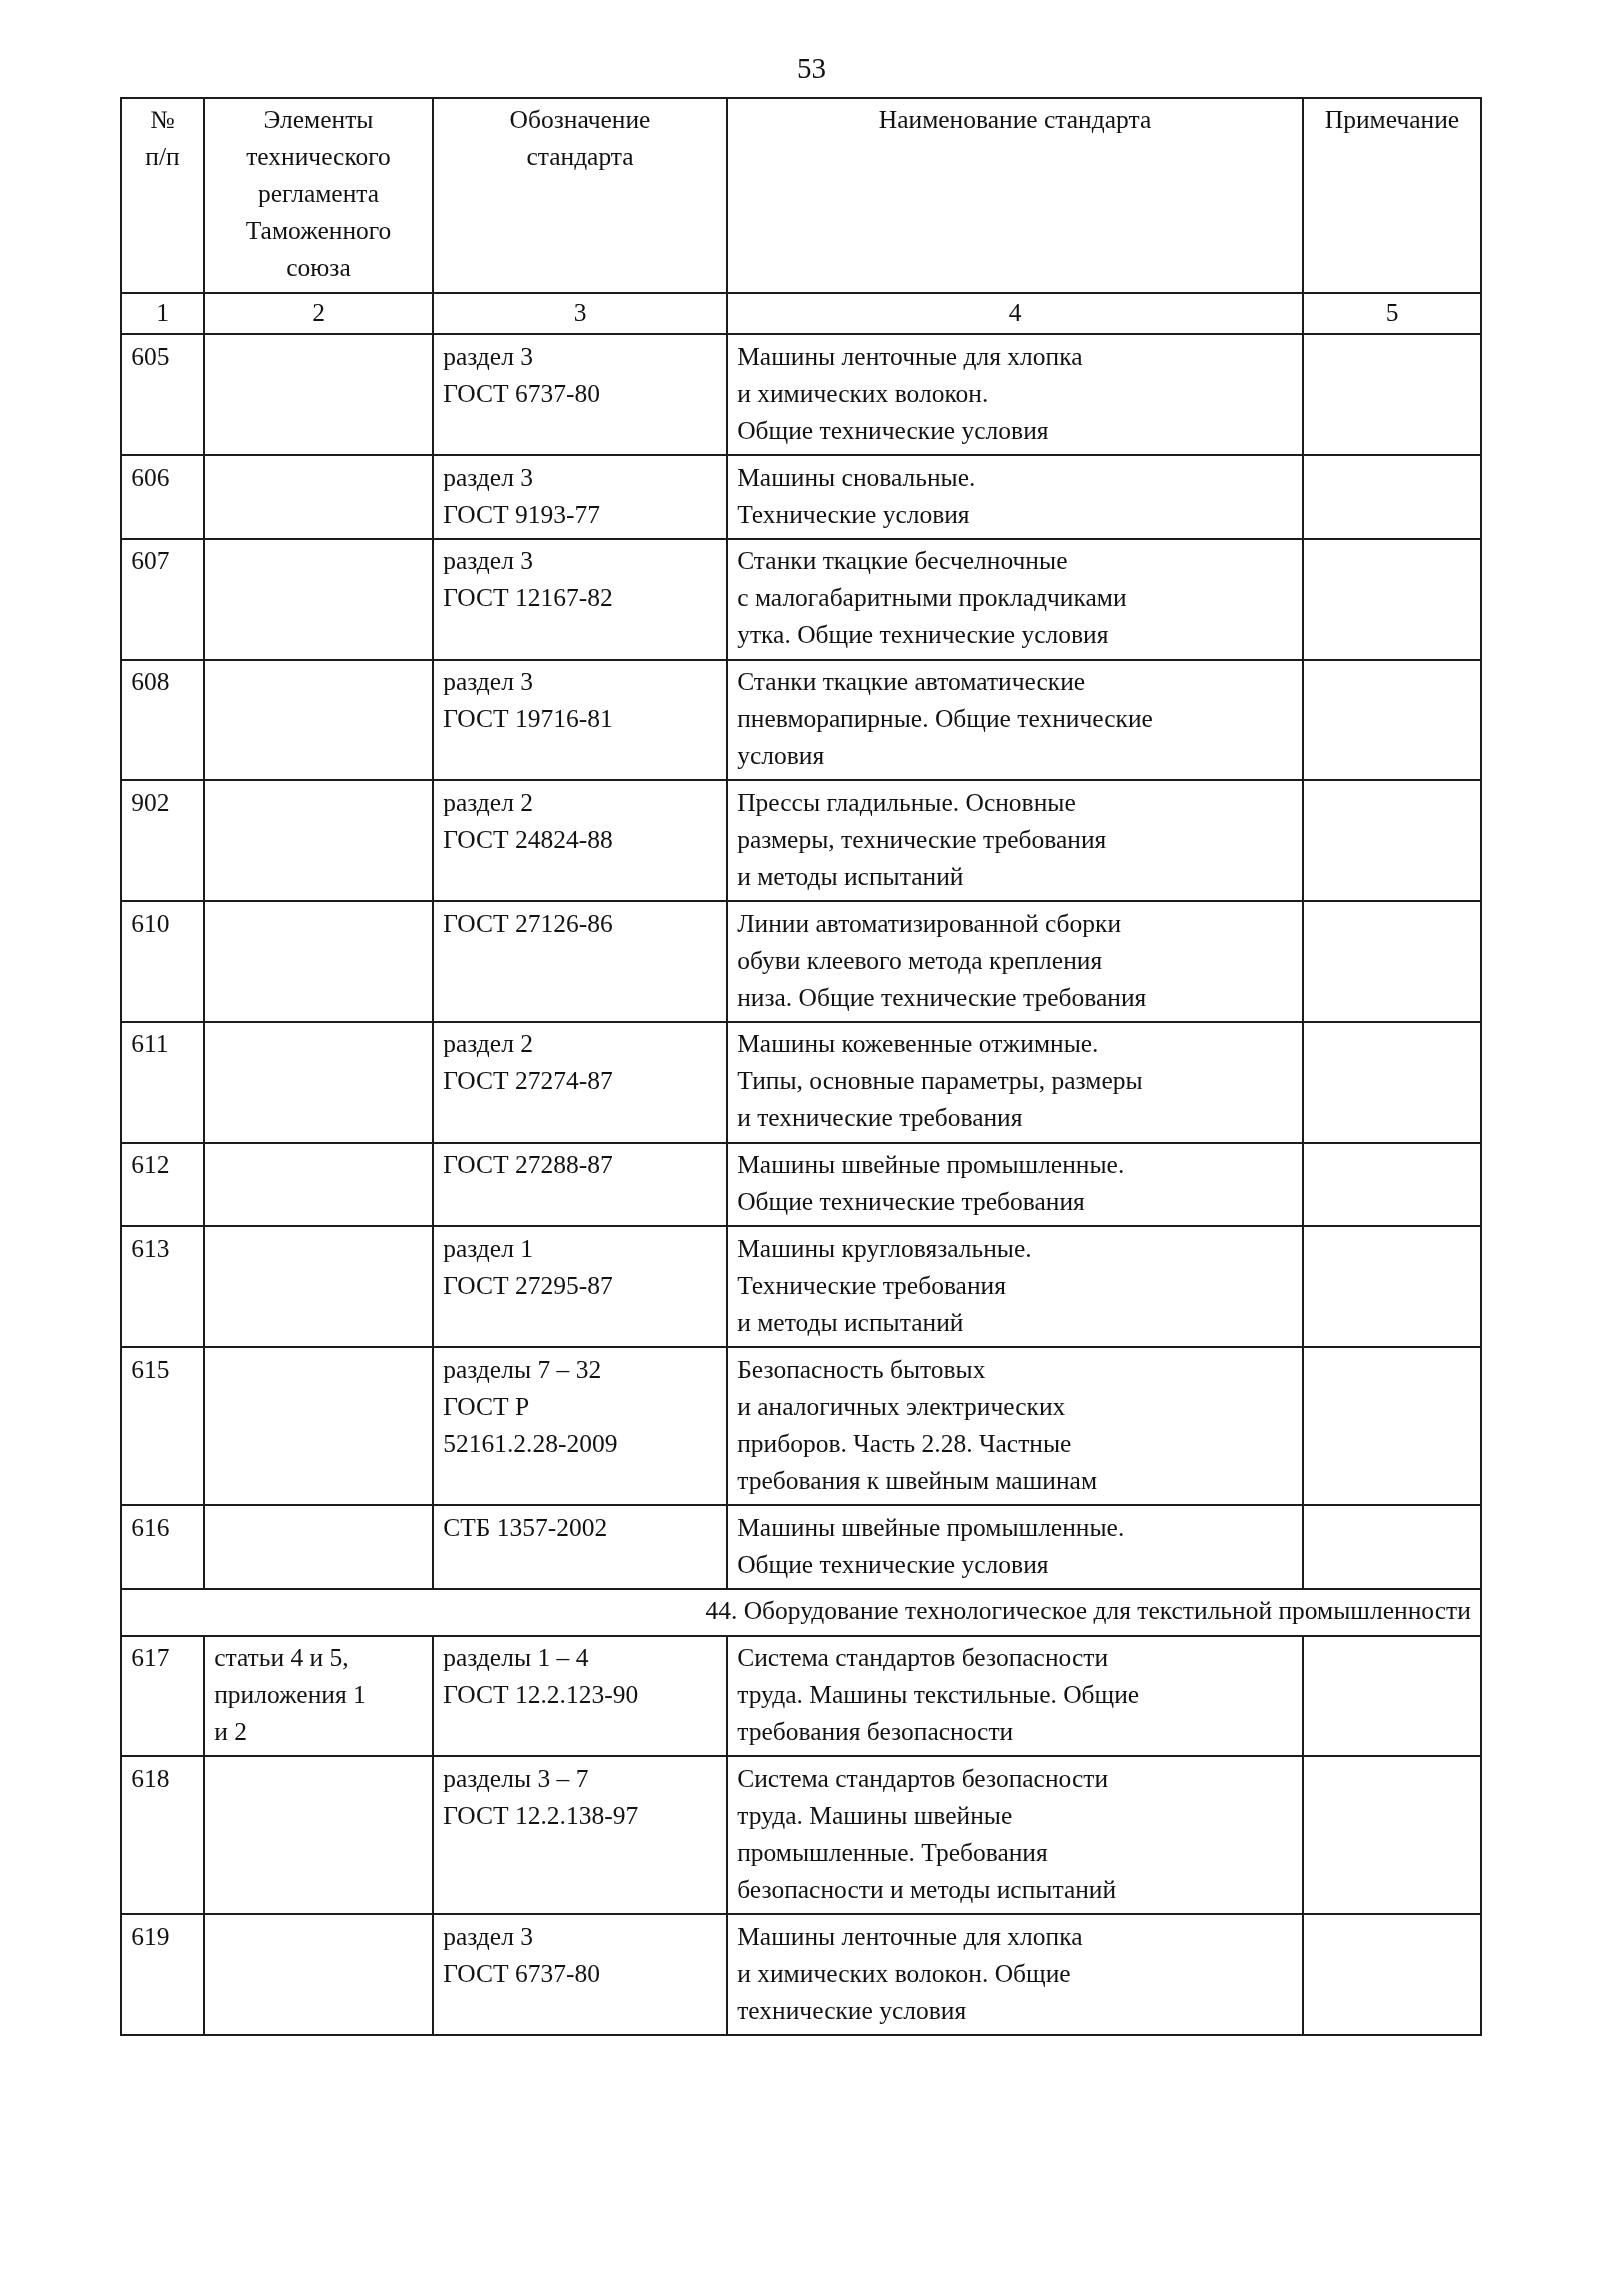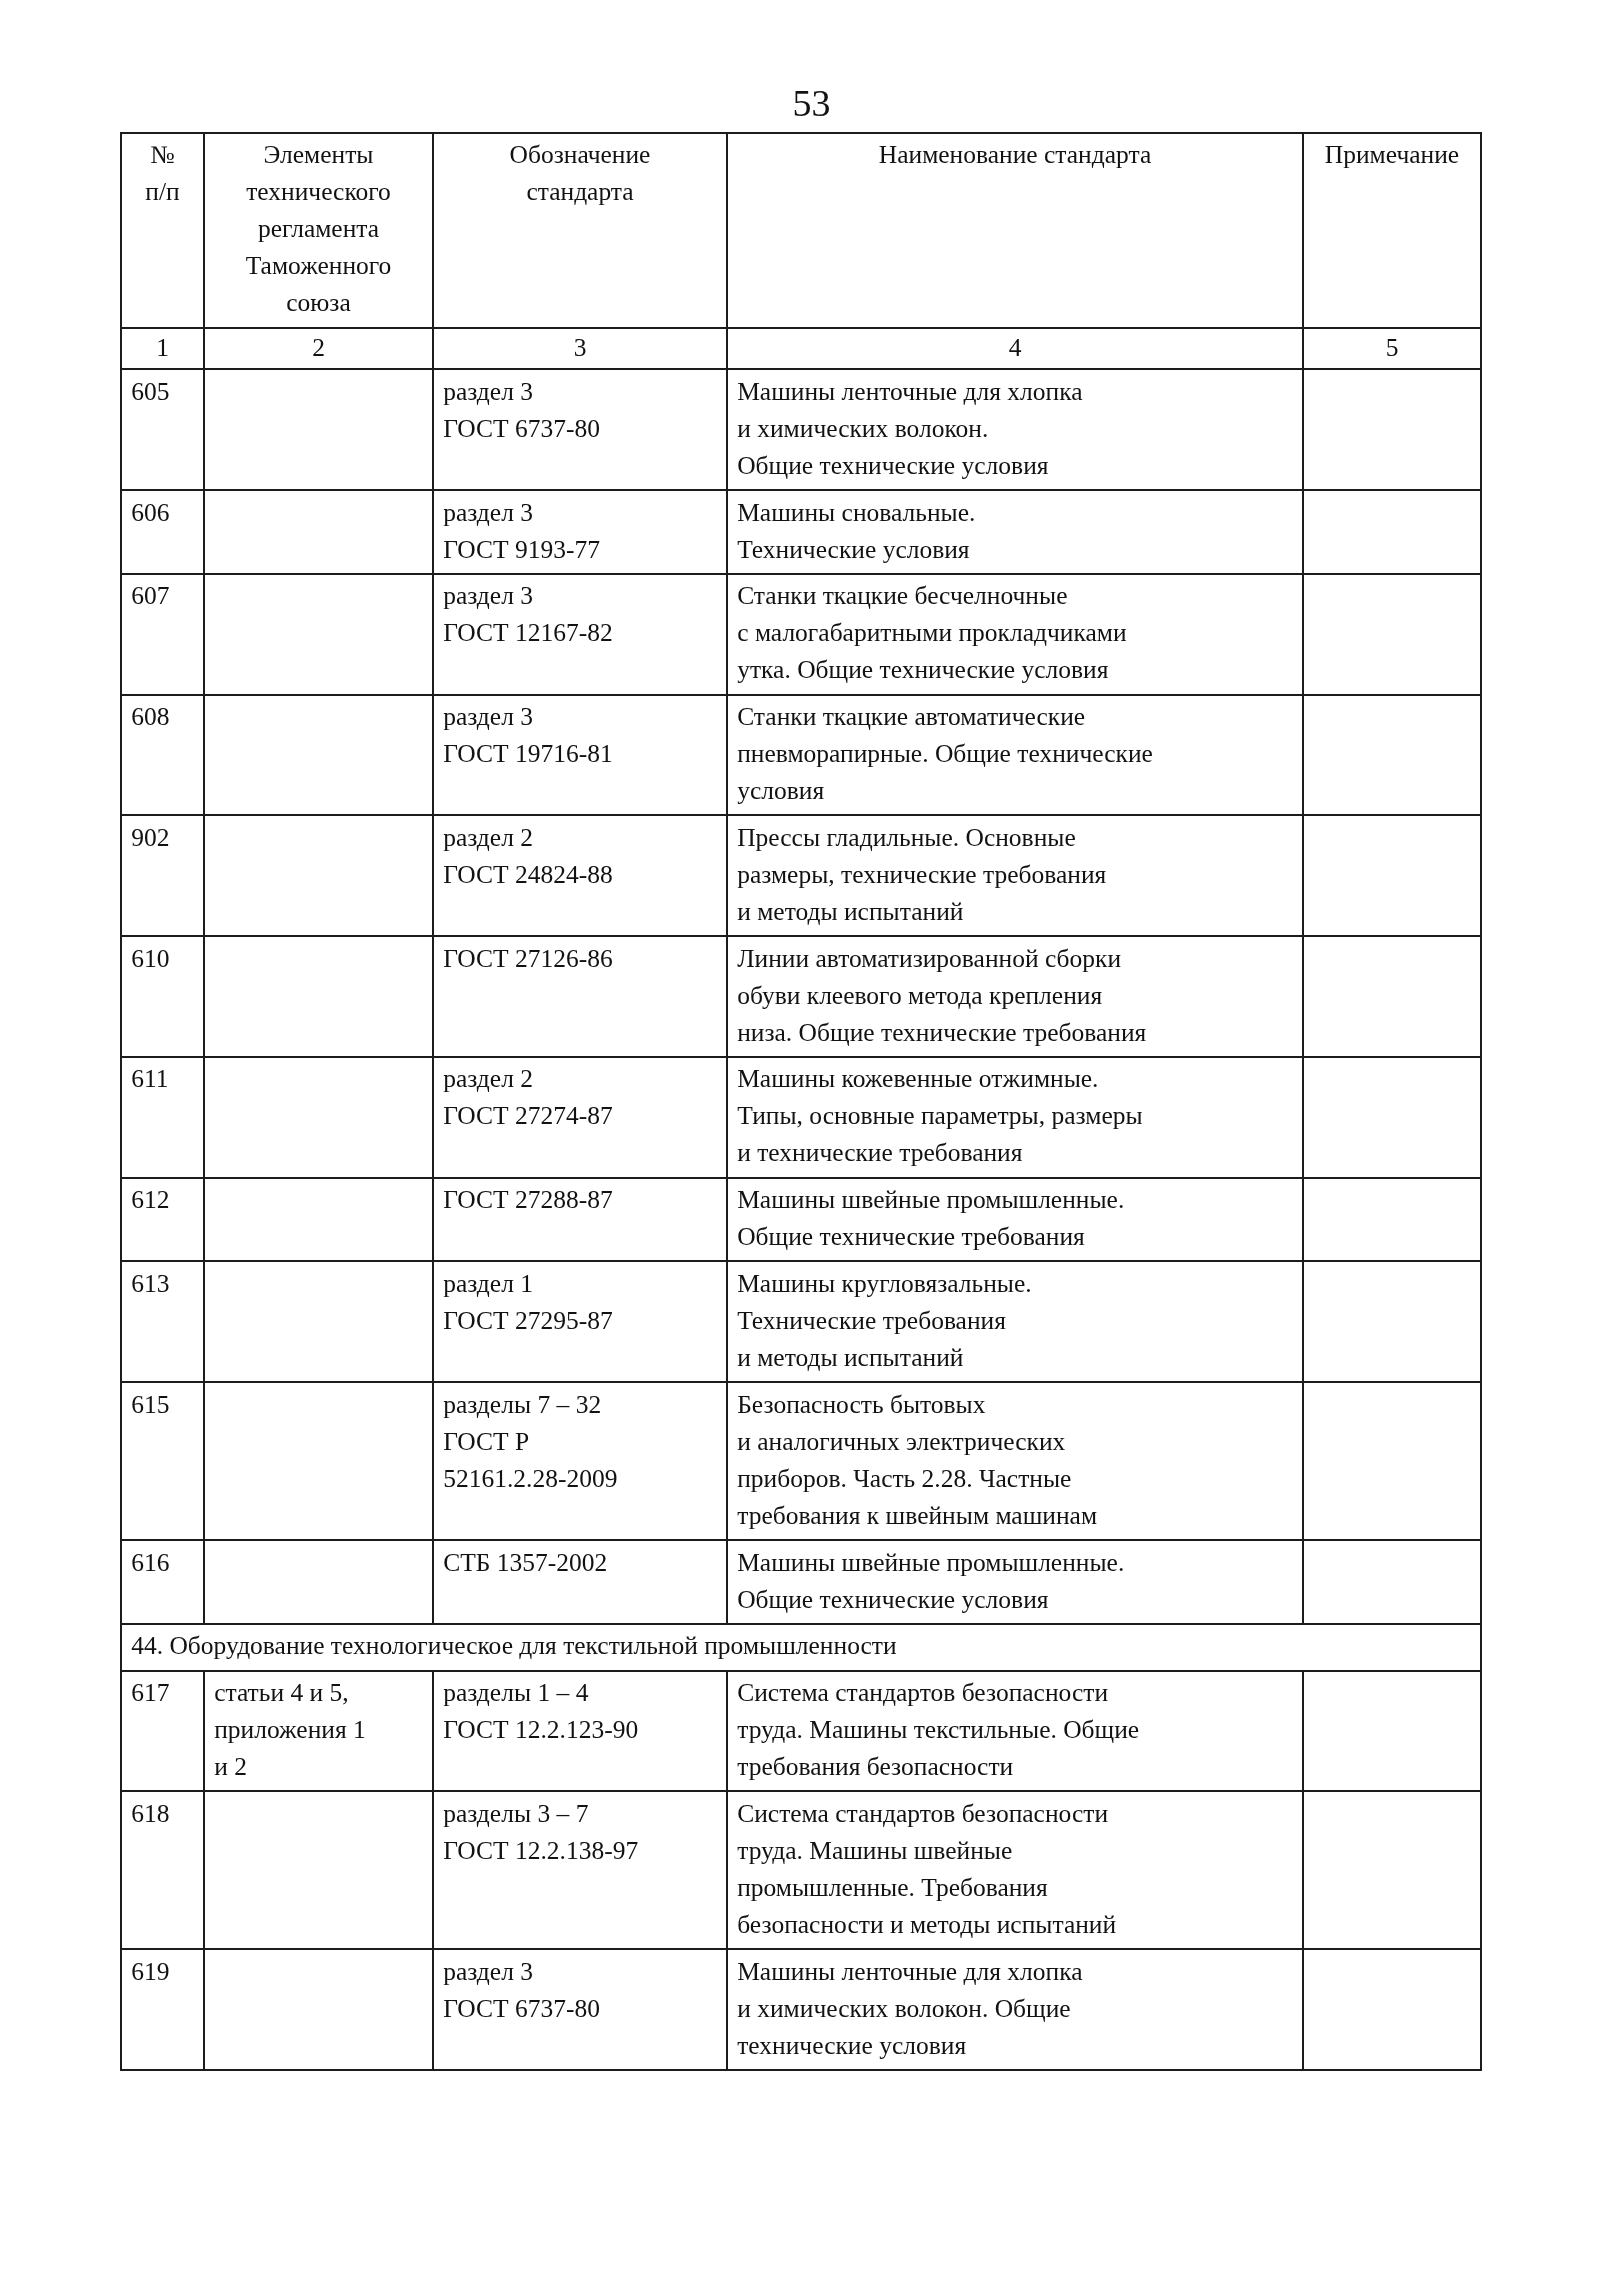--- a/index.html
+++ b/index.html
@@ -7,23 +7,23 @@
   .page {
     position: relative;
     width: 1623px;
     height: 2295px;
     background: #ffffff;
     font-family: "Liberation Serif", "DejaVu Serif", serif;
     color: #121212;
     overflow: hidden;
   }
   .page-number {
-    padding-top: 87px;
+    padding-top: 52px;
     text-align: center;
-    font-size: 38px;
+    font-size: 29px;
     line-height: 33px;
   }
   table.standards {
     border-collapse: collapse;
     table-layout: fixed;
     width: 1360px;
     margin-left: 120px;
     margin-top: 11.8px;
   }
   table.standards th,
@@ -33,21 +33,21 @@
     font-size: 25.5px;
     line-height: 37px;
     font-weight: normal;
     padding: 2.6px 9.2px 5.2px 9.2px;
     white-space: pre-line;
     overflow: hidden;
   }
   table.standards th { text-align: center; padding-left: 3.9px; padding-right: 3.9px; }
   td.c-num { text-align: left; padding-left: 2.6px; padding-right: 2.6px; }
   tr.nums-row td { text-align: center; padding-top: 0; padding-bottom: 2.6px; }
-  td.section-cell { text-align: left; margin-top: 9px; }
+  td.section-cell { text-align: right; margin-top: 9px; }
   td.c-el { padding-left: 7.9px; padding-right: 5.2px; }
 </style>
 </head>
 <body>
 
 <div class="page">
   <div class="page-number">53</div>
 
   <table class="standards">
     <colgroup>

